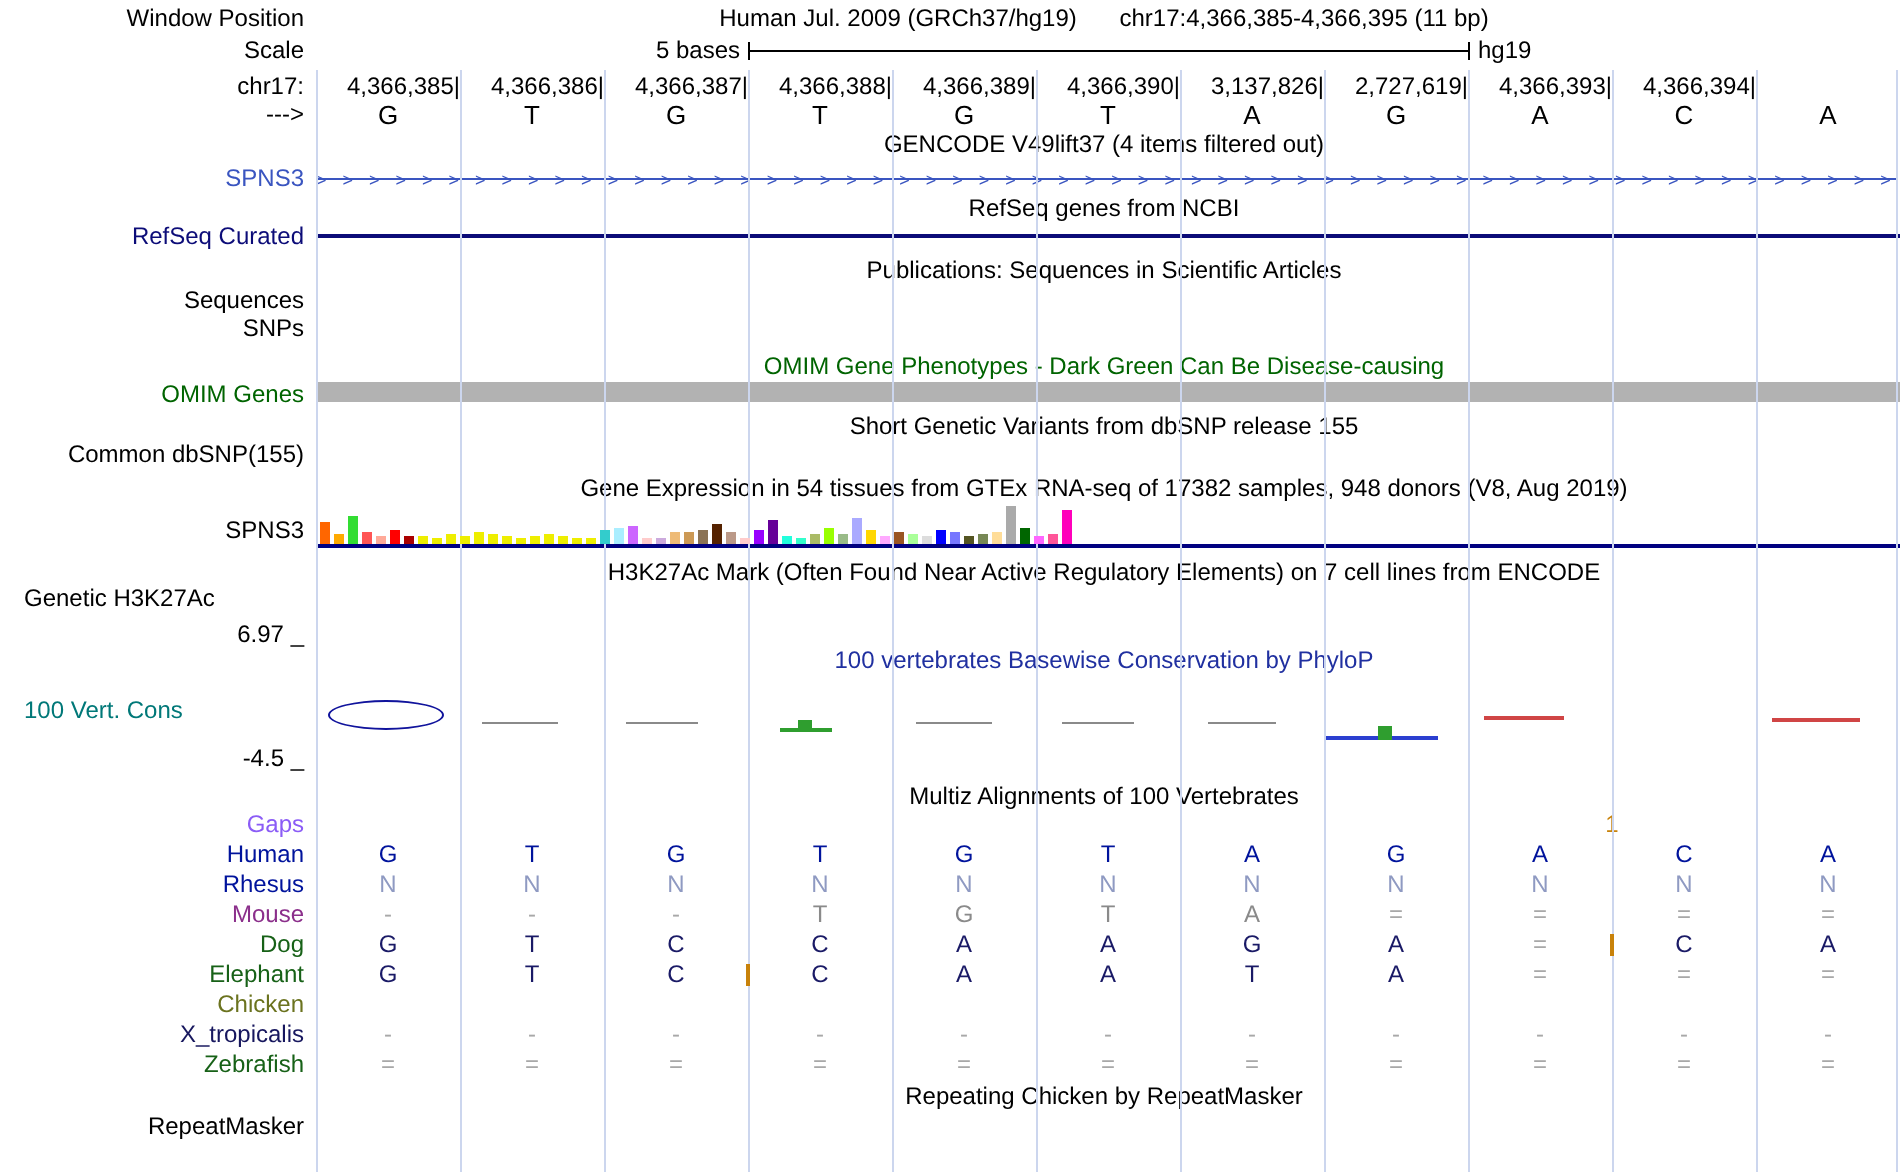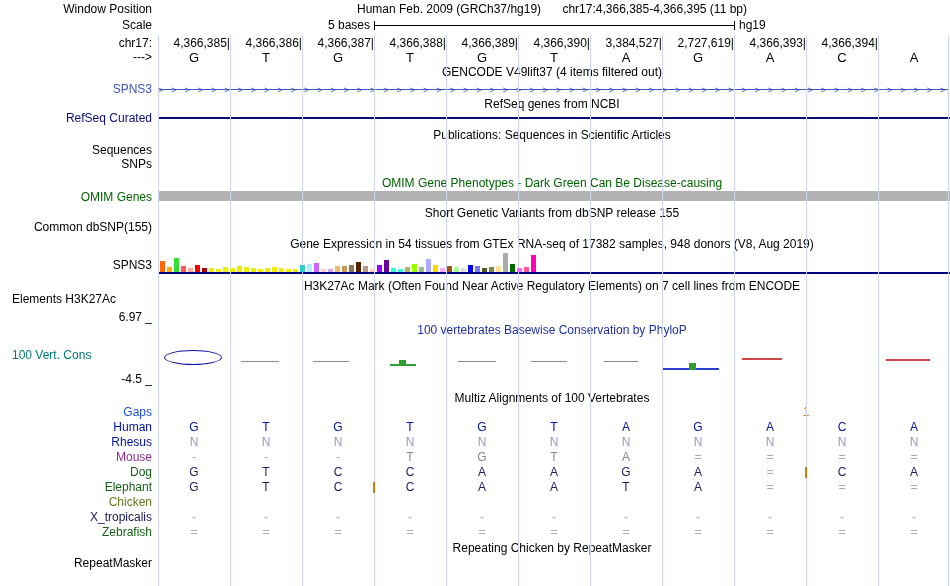--- a/index.html
+++ b/index.html
@@ -22,21 +22,21 @@
              background:linear-gradient(to bottom,transparent 5px,#3a55c0 5px,#3a55c0 6px,transparent 6px);}
   .hline{position:absolute;left:158px;width:792px;}
 </style>
 </head>
 <body>
 
 <div class="browser" id="browser">
 
   <div class="lblR" style="top:2px">Window Position</div>
   <div class="ctr" style="top:2px">
-    <span>Human Feb. 2009 (GRCh37/hg19)</span>
+    <span>Human Jul. 2009 (GRCh37/hg19)</span>
     <span style="margin-left:18px">chr17:4,366,385-4,366,395 (11 bp)</span>
   </div>
 
   <div class="lblR" style="top:18px">Scale</div>
   <div style="position:absolute;left:158px;top:18px;width:212px;text-align:right">5 bases</div>
   <div class="scalebar"></div>
   <div style="position:absolute;left:739px;top:18px">hg19</div>
 
   <div class="lblR" style="top:36px">chr17:</div>
 
@@ -59,29 +59,29 @@
   <div class="hline" style="top:191px;height:10px;background:#b2b2b2"></div>
 
   <div class="ctr" style="top:206px">Short Genetic Variants from dbSNP release 155</div>
   <div class="lblR" style="top:220px">Common dbSNP(155)</div>
 
   <div class="ctr" style="top:237px">Gene Expression in 54 tissues from GTEx RNA-seq of 17382 samples, 948 donors (V8, Aug 2019)</div>
   <div class="lblR" style="top:258px">SPNS3</div>
   <div class="hline" style="top:272px;height:2px;background:#000080"></div>
 
   <div class="ctr" style="top:279px">H3K27Ac Mark (Often Found Near Active Regulatory Elements) on 7 cell lines from ENCODE</div>
-  <div class="lblL" style="top:292px">Elements H3K27Ac</div>
+  <div class="lblL" style="top:292px">Genetic H3K27Ac</div>
 
   <div class="lblR" style="top:310px">6.97 _</div>
   <div class="ctr" style="top:323px;color:#2030a0">100 vertebrates Basewise Conservation by PhyloP</div>
   <div class="lblL" style="top:348px;color:#007878">100 Vert. Cons</div>
   <div class="lblR" style="top:372px">-4.5 _</div>
 
   <div class="ctr" style="top:391px;color:#000000">Multiz Alignments of 100 Vertebrates</div>
-  <div class="lblR" style="top:405px;color:#1d4ed8">Gaps</div>
+  <div class="lblR" style="top:405px;color:#8b5cf6">Gaps</div>
   <div style="position:absolute;left:796px;top:405px;width:20px;text-align:center;color:#c8820a">1</div>
 
   <div class="ctr" style="top:541px">Repeating Chicken by RepeatMasker</div>
   <div class="lblR" style="top:556px">RepeatMasker</div>
 
 <div class="gl" style="left: 158px;"></div>
     <div class="gl" style="left: 230px;"></div>
     <div class="gl" style="left: 302px;"></div>
     <div class="gl" style="left: 374px;"></div>
     <div class="gl" style="left: 446px;"></div>
@@ -91,21 +91,21 @@
     <div class="gl" style="left: 734px;"></div>
     <div class="gl" style="left: 806px;"></div>
     <div class="gl" style="left: 878px;"></div>
     <div class="gl" style="left: 948px;"></div>
     <div class="tick" style="left: 138px; top: 36px; width: 92px;">4,366,385|</div>
     <div class="tick" style="left: 210px; top: 36px; width: 92px;">4,366,386|</div>
     <div class="tick" style="left: 282px; top: 36px; width: 92px;">4,366,387|</div>
     <div class="tick" style="left: 354px; top: 36px; width: 92px;">4,366,388|</div>
     <div class="tick" style="left: 426px; top: 36px; width: 92px;">4,366,389|</div>
     <div class="tick" style="left: 498px; top: 36px; width: 92px;">4,366,390|</div>
-    <div class="tick" style="left: 570px; top: 36px; width: 92px;">3,384,527|</div>
+    <div class="tick" style="left: 570px; top: 36px; width: 92px;">3,137,826|</div>
     <div class="tick" style="left: 642px; top: 36px; width: 92px;">2,727,619|</div>
     <div class="tick" style="left: 714px; top: 36px; width: 92px;">4,366,393|</div>
     <div class="tick" style="left: 786px; top: 36px; width: 92px;">4,366,394|</div>
     <div class="base" style="left: 158px; top: 50px; width: 72px;">G</div>
     <div class="base" style="left: 230px; top: 50px; width: 72px;">T</div>
     <div class="base" style="left: 302px; top: 50px; width: 72px;">G</div>
     <div class="base" style="left: 374px; top: 50px; width: 72px;">T</div>
     <div class="base" style="left: 446px; top: 50px; width: 72px;">G</div>
     <div class="base" style="left: 518px; top: 50px; width: 72px;">T</div>
     <div class="base" style="left: 590px; top: 50px; width: 72px;">A</div>

